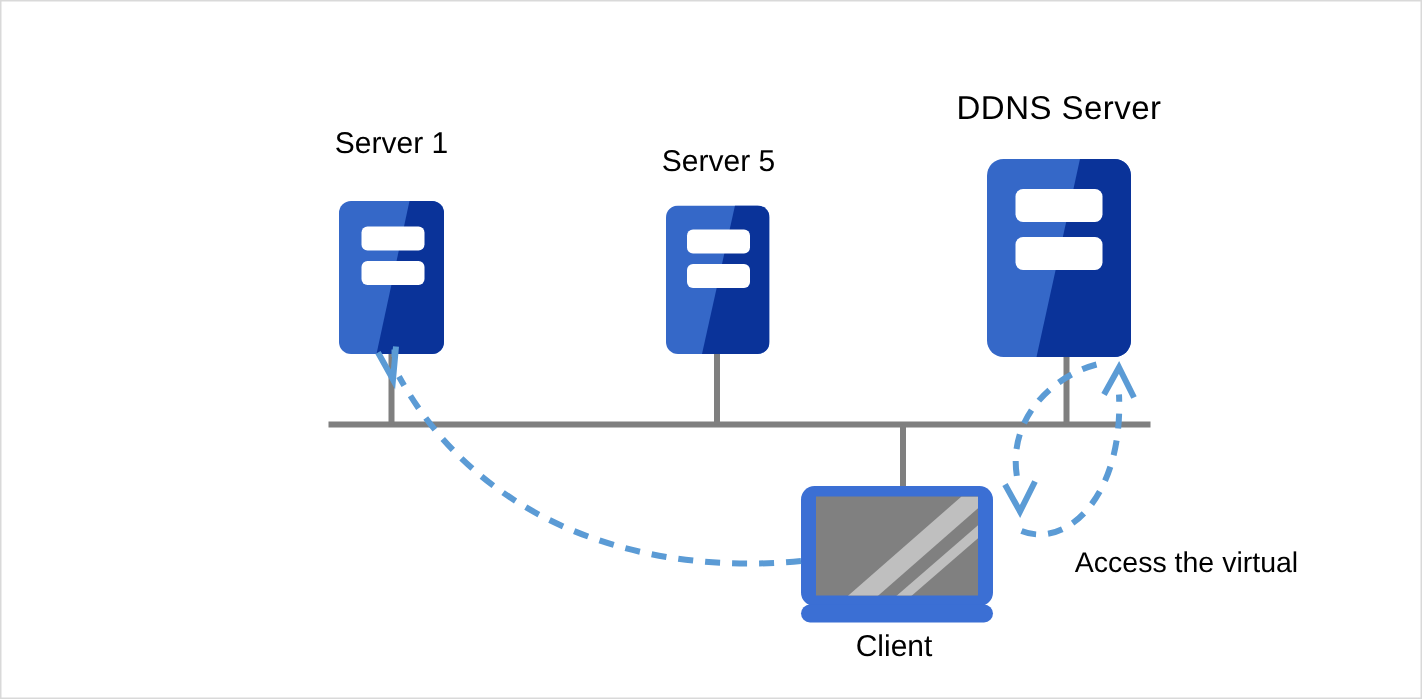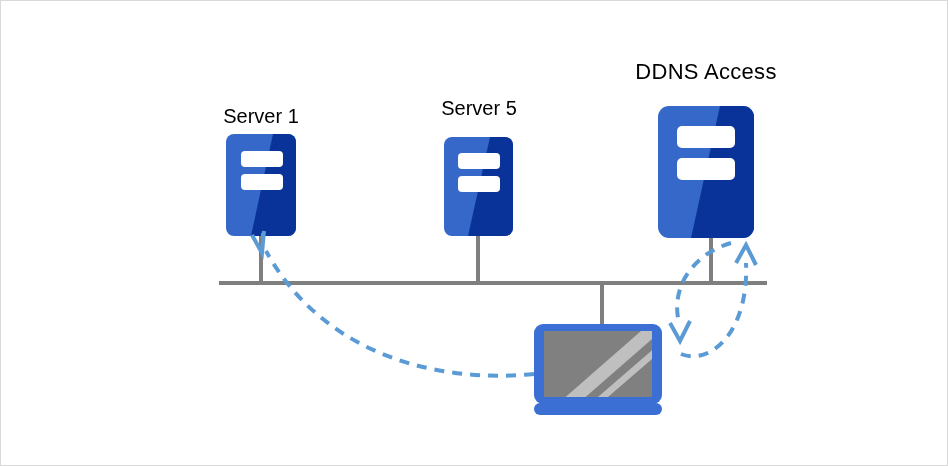--- a/index.html
+++ b/index.html
@@ -25,21 +25,21 @@
     height: 466px;
   }
   .node-label {
     position: absolute;
     color: #000000;
     text-align: center;
     white-space: nowrap;
     line-height: 1.15;
     user-select: none;
   }
-  #label-server1 { left: 175px; top: 104px; width: 170px; font-size: 20px; }
+  #label-server1 { left: 175px; top: 84px; width: 170px; font-size: 20px; }
   #label-server2 { left: 393px; top: 96px; width: 170px; font-size: 20px; }
   #label-ddns    { left: 620px; top: 58px;  width: 170px; font-size: 22px; letter-spacing: 0.3px; }
   #label-client  { left: 510px; top: 419px; width: 170px; font-size: 20px; }
   #label-access  {
     left: 690px; top: 363px; width: 200px;
     font-size: 19px; line-height: 1.3;
     white-space: normal;
   }
   .access-line { display: block; }
 </style>
@@ -124,19 +124,21 @@
     <g>
       <path d="M 680,353 C 710,365 748,330 745,262" fill="none" stroke="#5B9BD5" stroke-width="4" stroke-dasharray="10,8" stroke-linecap="butt"></path>
       <polyline points="735,262 745,244 755,264" fill="none" stroke="#5B9BD5" stroke-width="4" stroke-linecap="butt" stroke-linejoin="miter"></polyline>
     </g>
   </svg>
 
   <div class="node-label" id="label-server1">Server 1</div>
 
   <div class="node-label" id="label-server2">Server 5</div>
 
-  <div class="node-label" id="label-ddns">DDNS Access</div>
+  <div class="node-label" id="label-ddns">DDNS Server</div>
 
+  <div class="node-label" id="label-client">Client</div>
 
   <div class="node-label" id="label-access">
+    <span class="access-line">Access the virtual</span>
   </div>
 
 </div>
 
 </body></html>

